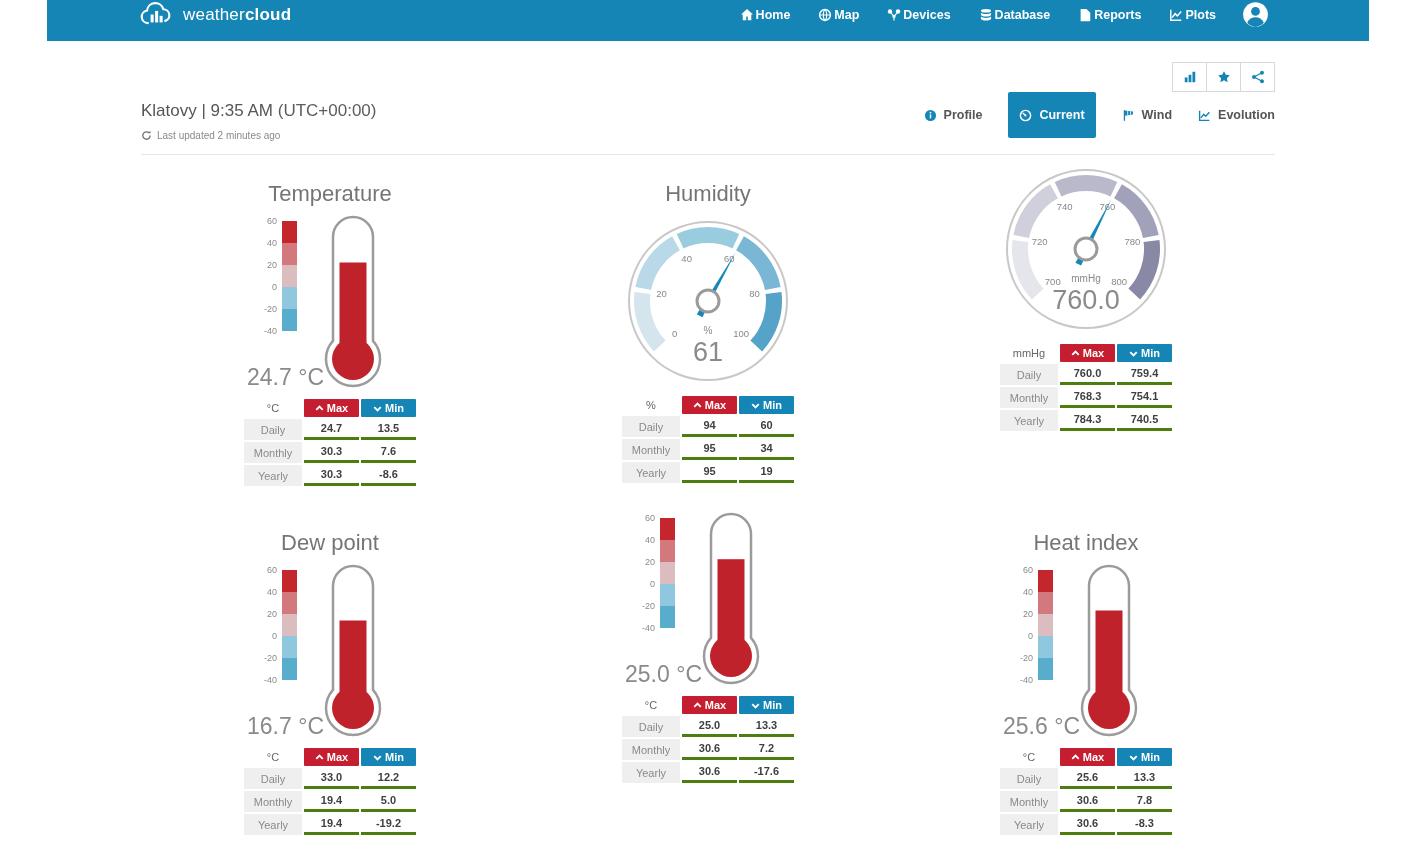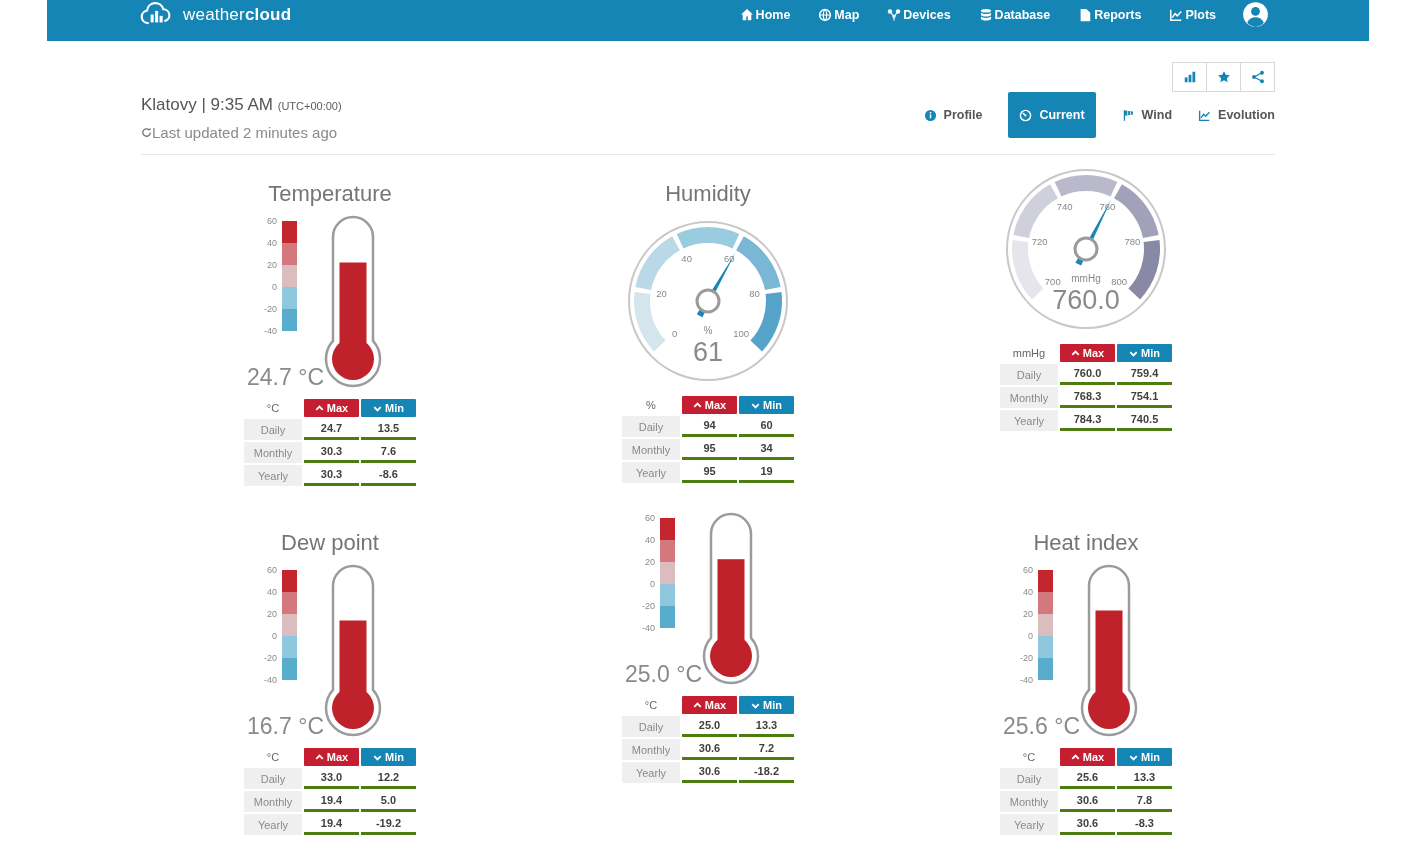--- a/index.html
+++ b/index.html
@@ -35,22 +35,22 @@
   .actions-row { display: flex; justify-content: flex-end; margin-top: 21px; }
   .action-btn {
     width: 35px; height: 30px; background: #fff; border: 1px solid #d8d8d8;
     display: flex; align-items: center; justify-content: center;
     color: var(--accent, #1485b5); cursor: pointer; margin-left: -1px; padding: 0;
   }
   .action-btn svg { width: 14px; height: 14px; display: block; }
 
   .header-row { display: flex; justify-content: space-between; align-items: flex-end; margin-top: 0; }
   .station h1 { margin: 2px 0 0; font-size: 17px; font-weight: normal; color: #565656; }
-  .station h1 small { font-size: 11px; color: #5c5c5c; margin-top: 44px; }
-  .updated { margin-top: 9px; font-size: 15px; color: #8a8a8a; display: flex; align-items: center; }
+  .station h1 small { font-size: 17px; color: #5c5c5c; margin-top: 44px; }
+  .updated { margin-top: 9px; font-size: 10px; color: #8a8a8a; display: flex; align-items: center; gap: 5px; }
   .updated .icon svg { width: 11px; height: 11px; display: block; color: #6f6f6f; }
 
   .tabs { display: flex; align-items: center; gap: 26px; padding-bottom: 3px; font-weight: bold; }
   .tab { display: flex; align-items: center; gap: 7px; font-size: 12.5px; color: #555; cursor: pointer; }
   .tab .tab-icon svg { width: 13px; height: 13px; display: block; color: var(--accent, #1485b5); }
   .tab.active { background: var(--accent, #1485b5); color: #fff; padding: 16px 11px; border-radius: 2px; }
   .tab.active .tab-icon svg { color: #fff; }
 
   .divider { border: none; border-top: 1px solid #e6e6e6; margin: 13px 0 0; }
 
@@ -494,21 +494,21 @@
               <td class="val">13.3</td>
             </tr>
             <tr>
               <td class="rlabel">Monthly</td>
               <td class="val">30.6</td>
               <td class="val">7.2</td>
             </tr>
             <tr>
               <td class="rlabel">Yearly</td>
               <td class="val">30.6</td>
-              <td class="val">-18.2</td>
+              <td class="val">-17.6</td>
             </tr>
           </tbody>
     </table>
   </div>
       <div class="panel">
     <div class="panel-title">Heat index</div>
     <div class="gauge">
           <svg width="220" height="188" viewBox="0 0 220 188">
             <text x="57" y="15" text-anchor="end" font-size="9" fill="#8a8a8a">60</text>
             <text x="57" y="37" text-anchor="end" font-size="9" fill="#8a8a8a">40</text>

